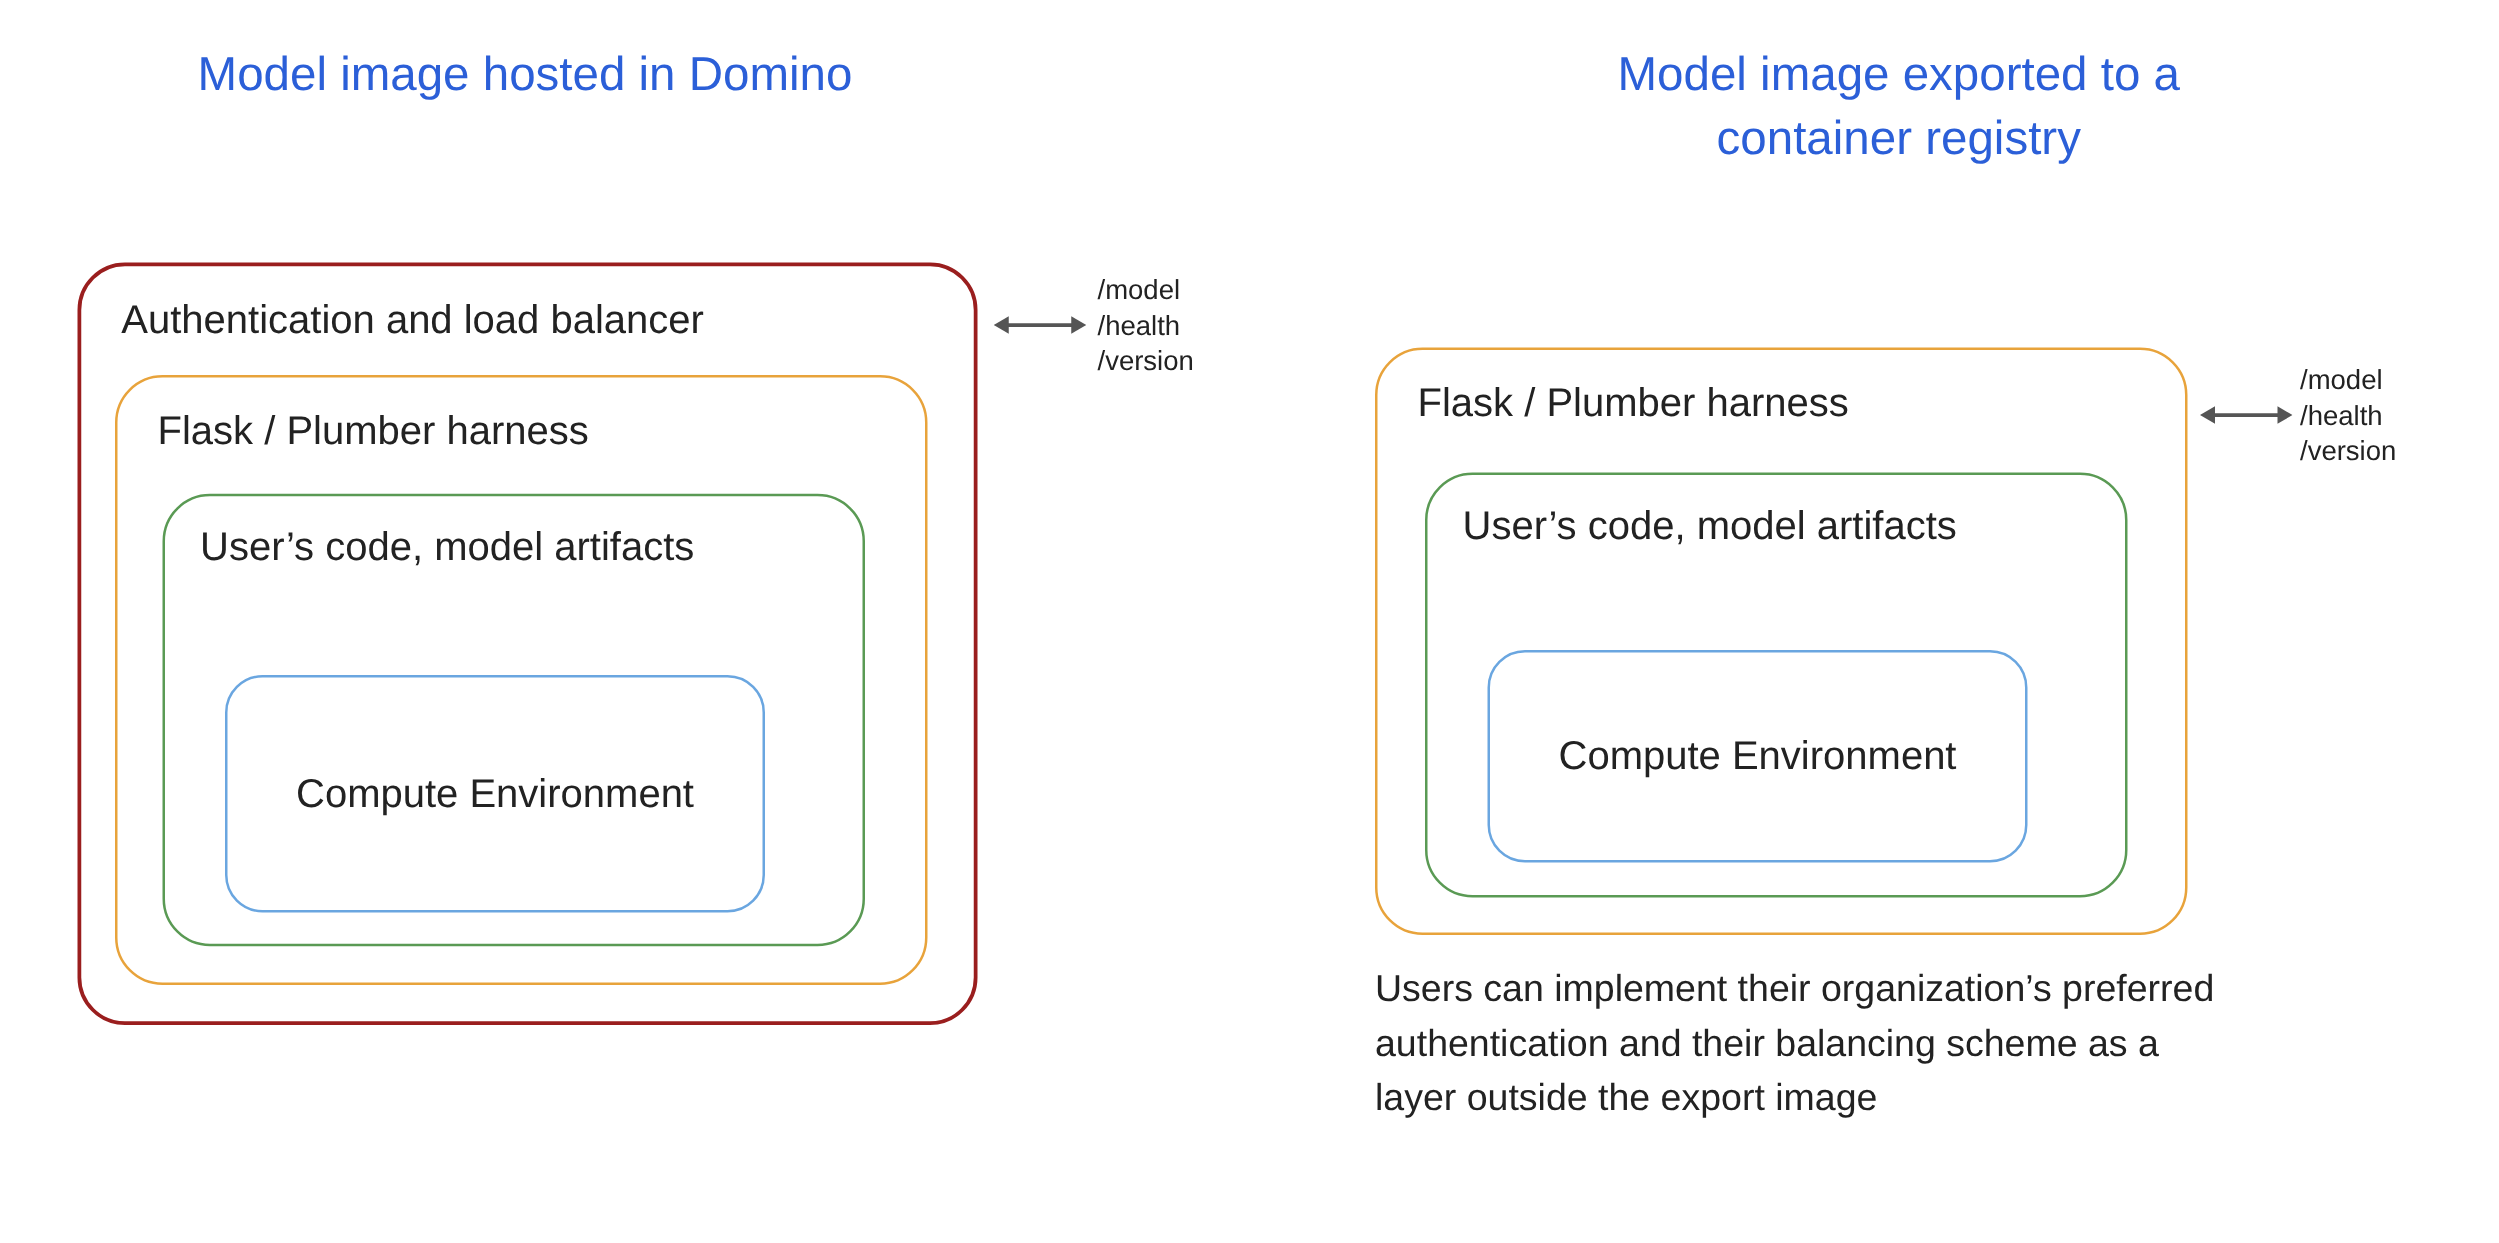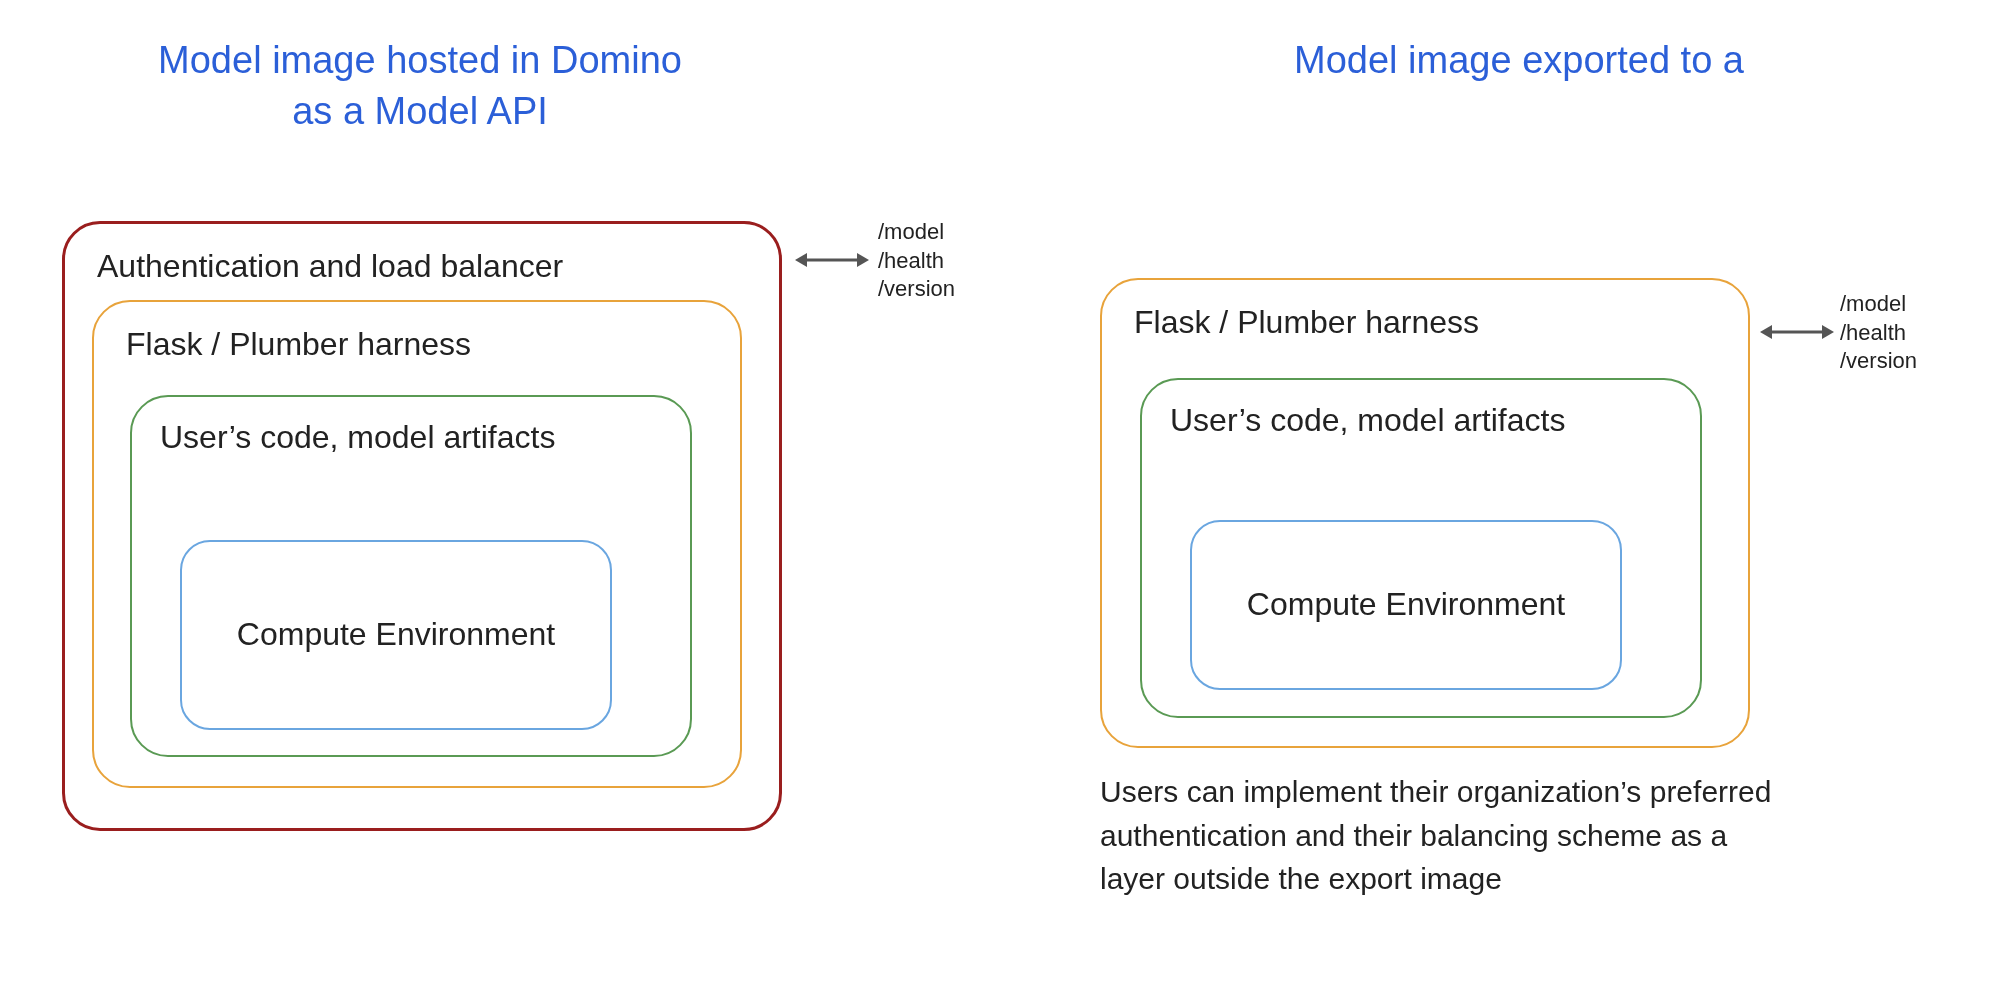--- a/index.html
+++ b/index.html
@@ -17,21 +17,21 @@
 
   .title{position:absolute;font-size:38px;color:var(--blue-title);text-align:center;line-height:1.35;}
   .title.left{left:60px;top:35px;width:720px;}
   .title.right{left:1159px;top:35px;width:720px;}
 
   
   .box{position:absolute;border-style:solid;border-radius:38px;box-sizing:border-box;}
   .box .label{position:absolute;font-size:32px;line-height:1.3;color:var(--txt);}
 
   
-  .l-auth{left:62px;top:210px;width:720px;height:610px;border-color:var(--dark-red);border-width:3px;margin-top:11px;}
+  .l-auth{left:62px;top:210px;width:720px;height:610px;border-color:var(--dark-red);border-width:3px;}
   .l-auth .label{left:32px;top:22px;}
   .l-harness{left:92px;top:300px;width:650px;height:488px;border-color:var(--orange);border-width:2px;}
   .l-harness .label{left:32px;top:22px;}
   .l-user{left:130px;top:395px;width:562px;height:362px;border-color:var(--green);border-width:2px;}
   .l-user .label{left:28px;top:20px;width:430px;}
   .l-env{left:180px;top:540px;width:432px;height:190px;border-color:var(--lt-blue);border-width:2px;border-radius:30px;}
   .l-env .label{left:0;top:50%;width:100%;text-align:center;transform:translateY(-50%);}
 
   
   .r-harness{left:1100px;top:278px;width:650px;height:470px;border-color:var(--orange);border-width:2px;}
@@ -53,24 +53,24 @@
 
   .caption{position:absolute;left:1100px;top:770px;width:700px;font-size:30px;line-height:1.45;color:var(--txt);}
 </style>
 </head>
 <body>
 
 <div class="canvas">
 
   <div class="title left">
     <span>Model image hosted in Domino</span><br>
-    <span>as a Model API</span>
   </div>
   <div class="title right">
     <span>Model image exported to a</span><br>
+    <span>container registry</span>
   </div>
 
   <div class="box l-auth">
     <div class="label">Authentication and load balancer</div>
   </div>
   <div class="box l-harness">
     <div class="label">Flask / Plumber harness</div>
   </div>
   <div class="box l-user">
     <div class="label">User’s code, model artifacts</div>

